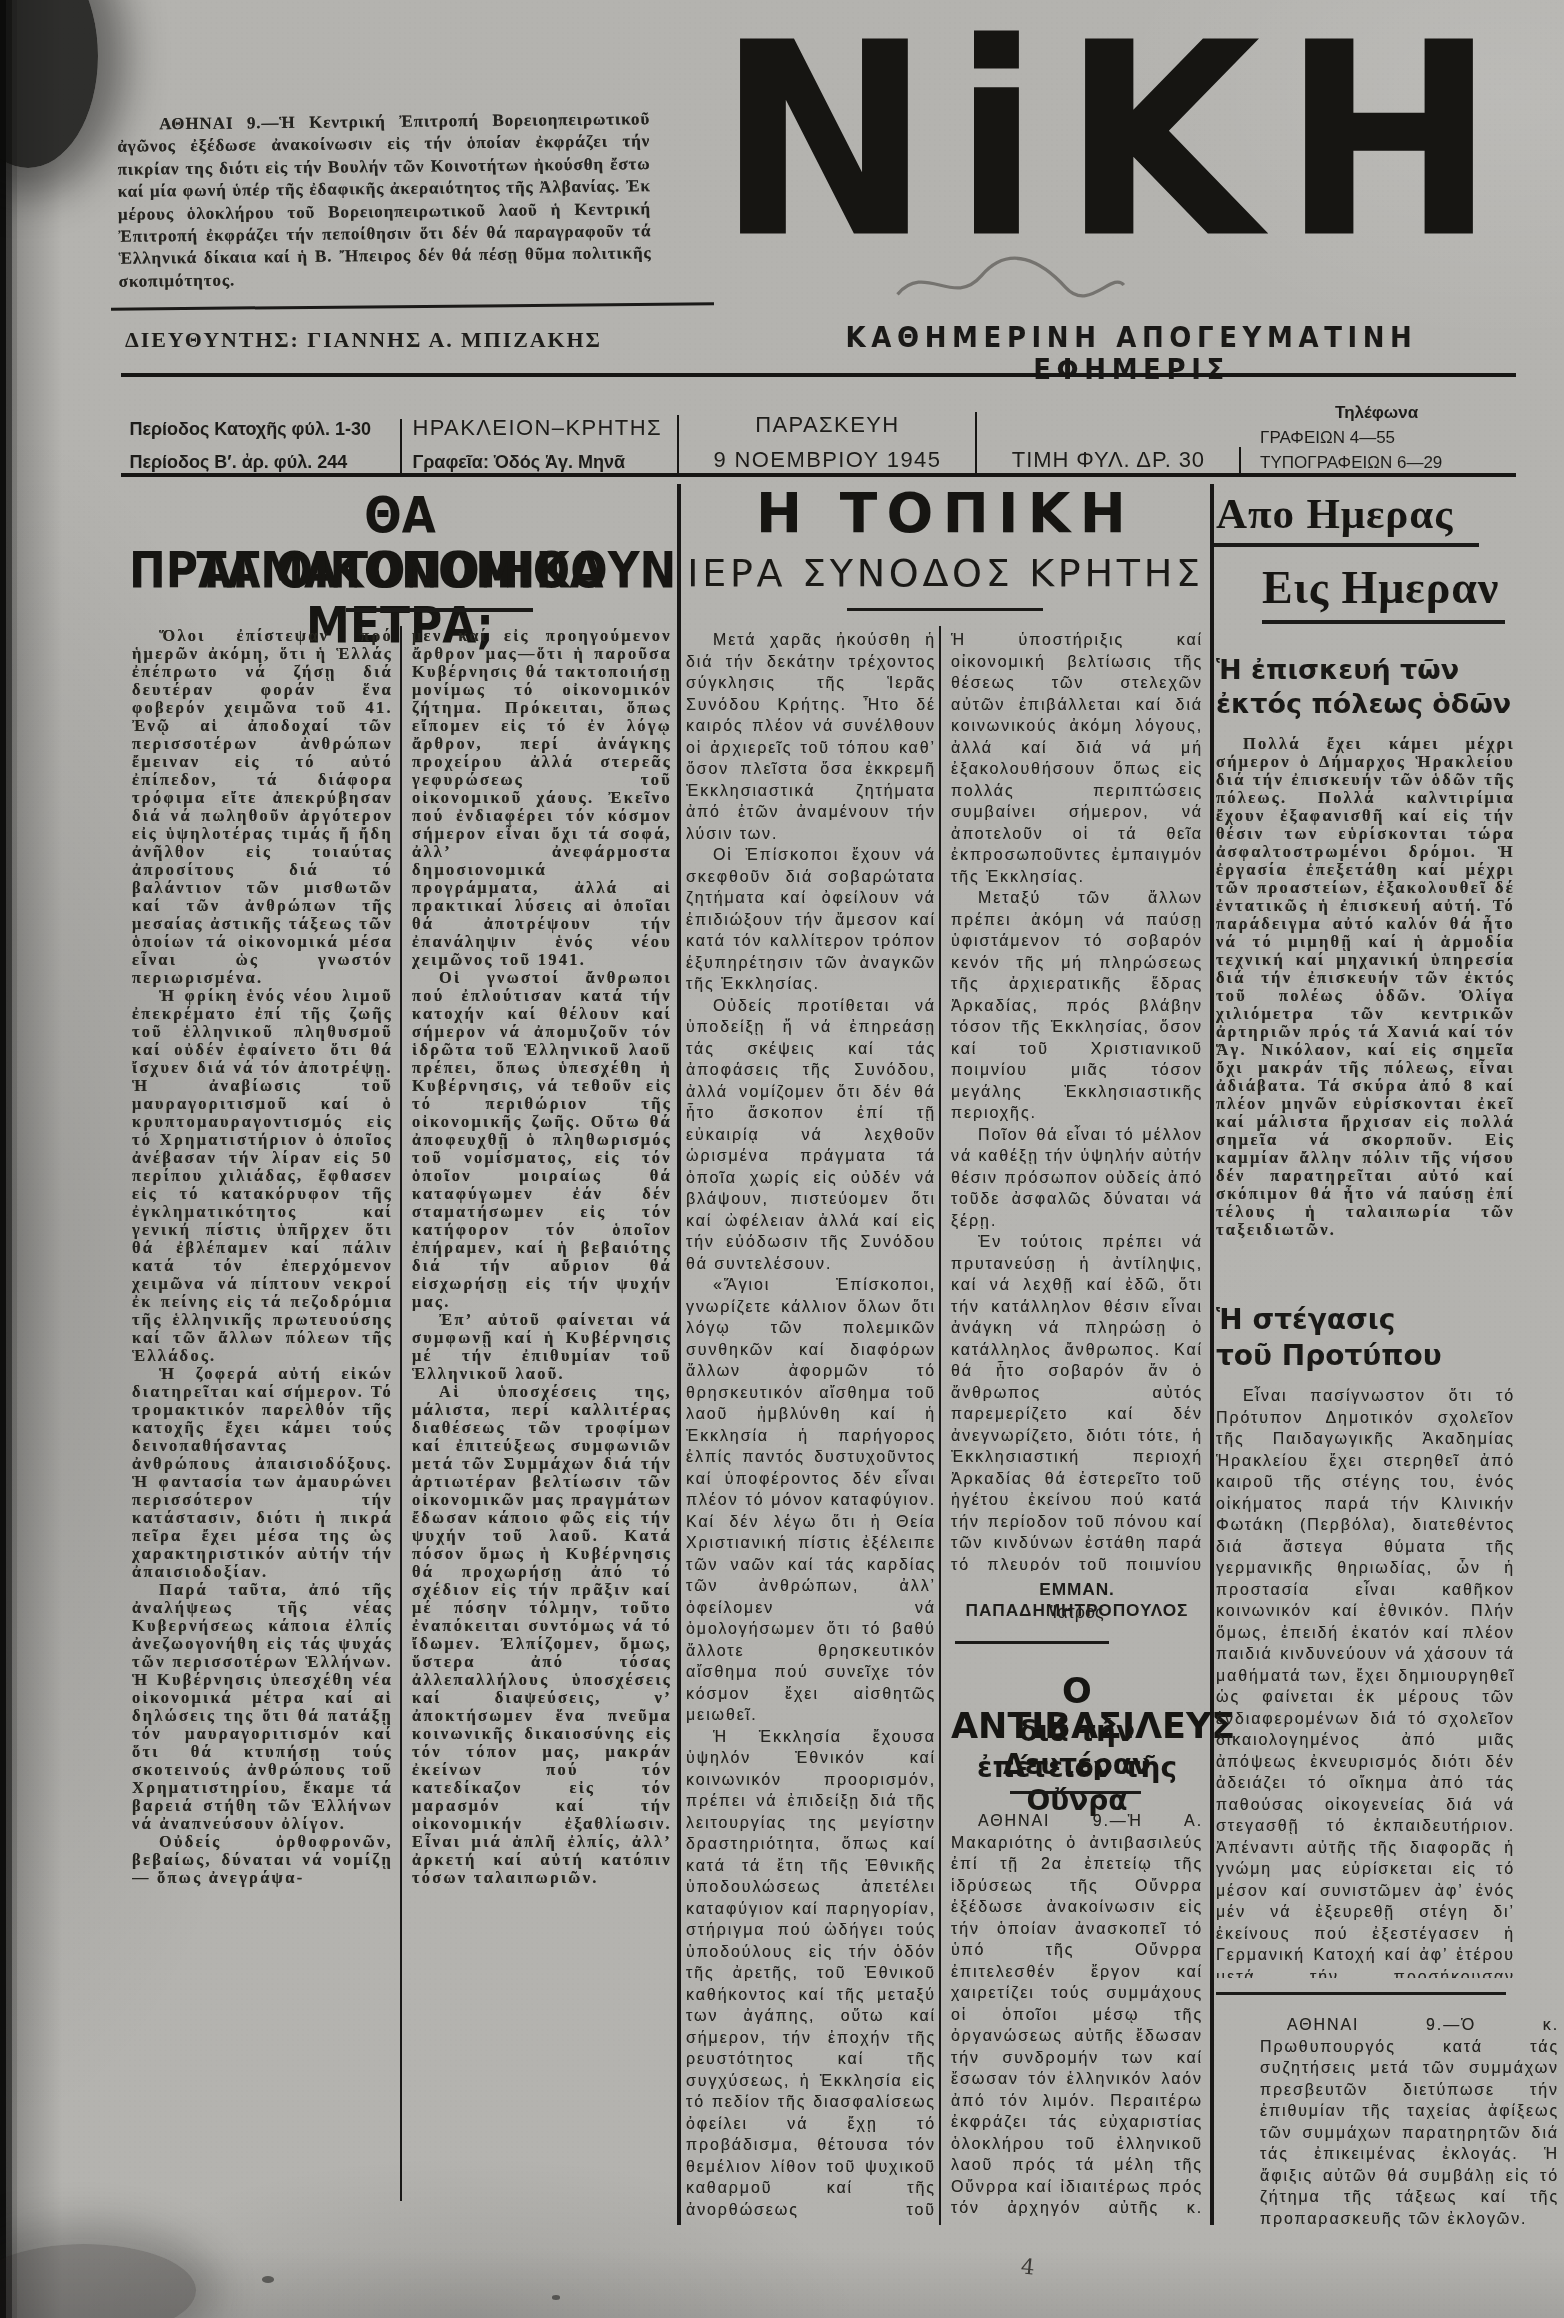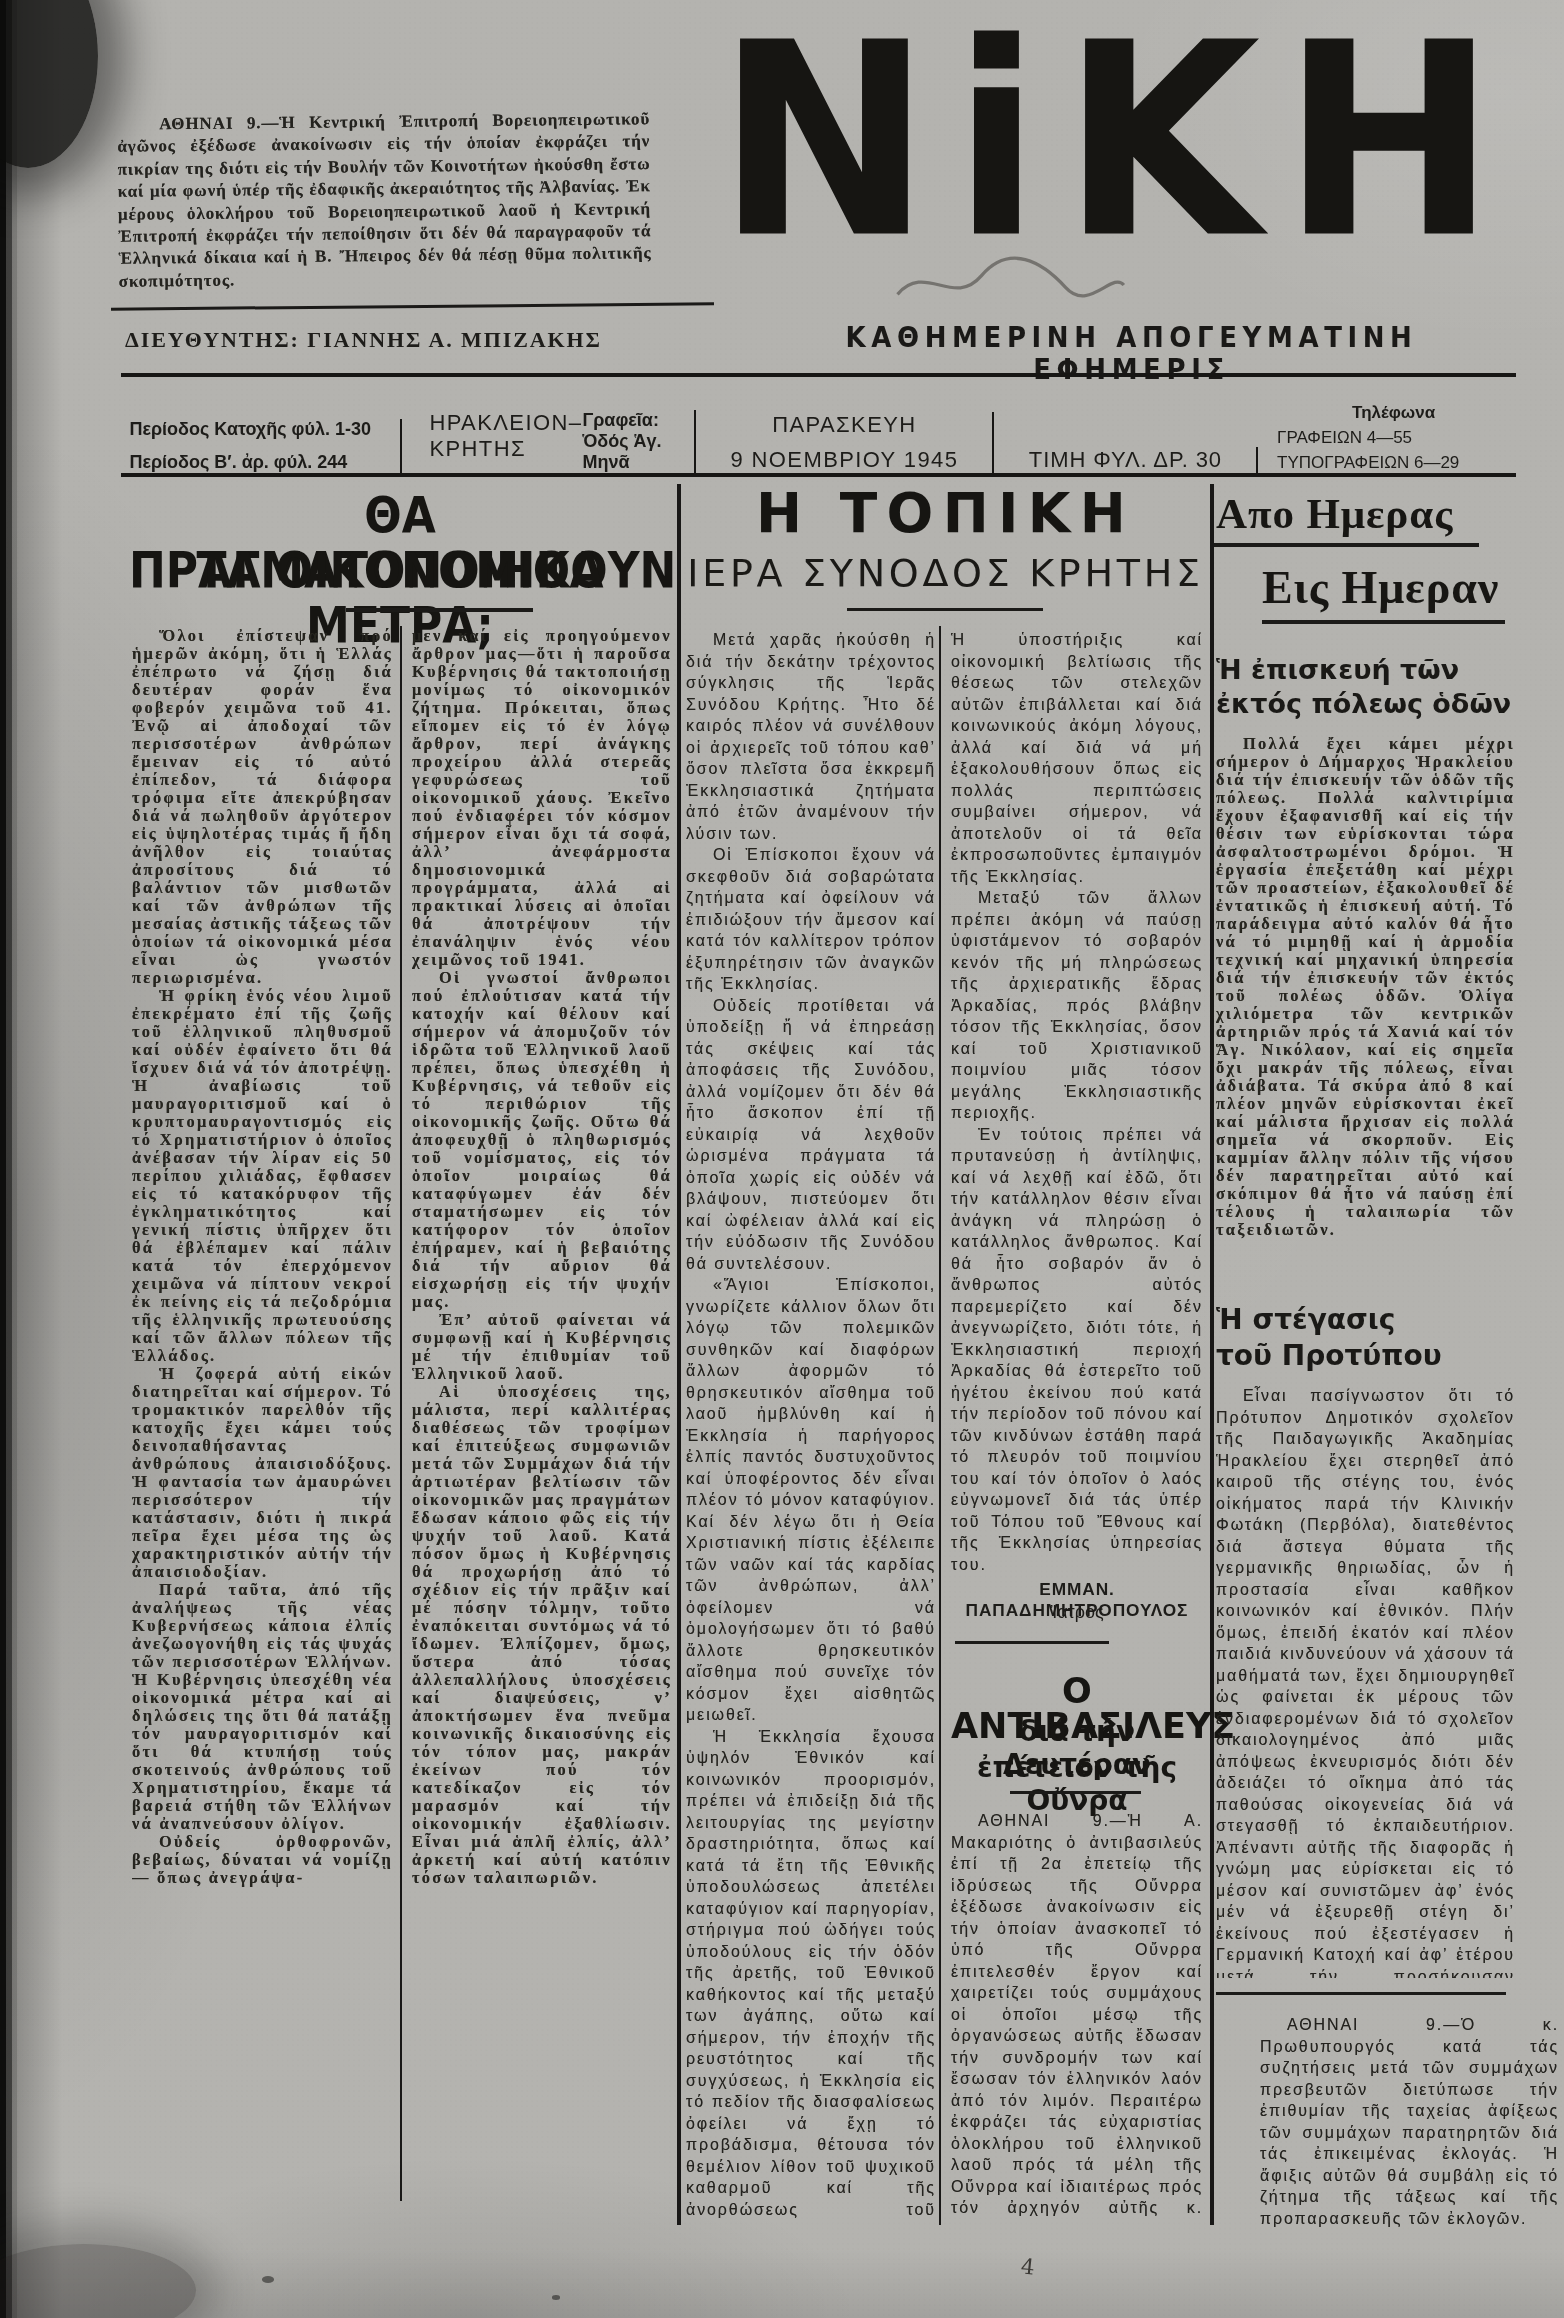--- a/index.html
+++ b/index.html
@@ -46,21 +46,21 @@
   </svg>
 
   <div class="abs" style="left:125px;top:327px;width:608px;font-family:'Liberation Serif',serif;font-weight:bold;font-size:22px;letter-spacing:1.9px;color:#1e1d1a;">ΔΙΕΥΘΥΝΤΗΣ: ΓΙΑΝΝΗΣ Α. ΜΠΙΖΑΚΗΣ</div>
   <div class="abs c" style="left:748px;top:322px;width:767px;font-family:'DejaVu Sans',sans-serif;font-weight:bold;font-size:26px;letter-spacing:5.6px;color:#1a1917;transform:scaleY(1.06);transform-origin:top center;">ΚΑΘΗΜΕΡΙΝΗ ΑΠΟΓΕΥΜΑΤΙΝΗ ΕΦΗΜΕΡΙΣ</div>
 
   <div class="abs" style="left:121px;top:373px;width:1395px;height:96px;border-top:4.7px solid #171614;border-bottom:4.7px solid #171614;display:flex;align-items:flex-end;">
     <div style="width:271px;border-right:2.8px solid #171614;display:flex;flex-direction:column;justify-content:center;padding-left:8.4px;font-family:'Liberation Sans',sans-serif;font-weight:bold;font-size:18px;color:#1d1c19;">
       <div style="margin-bottom:12px;">Περίοδος Κατοχῆς φύλ. 1-30</div>
       <div>Περίοδος Β′. ἀρ. φύλ. 244</div>
     </div>
-    <div style="width:265px;border-right:2.8px solid #171614;display:flex;flex-direction:row;justify-content:center;padding-left:27px;color:#1d1c19;">
+    <div style="width:265px;border-right:2.8px solid #171614;display:flex;flex-direction:column;justify-content:center;padding-left:10px;color:#1d1c19;">
       <div style="font-family:'Liberation Sans',sans-serif;font-size:22px;letter-spacing:1.4px;margin-bottom:11.2px;">ΗΡΑΚΛΕΙΟΝ–ΚΡΗΤΗΣ</div>
       <div style="font-family:'Liberation Sans',sans-serif;font-weight:bold;font-size:18px;">Γραφεῖα: Ὁδός Ἁγ. Μηνᾶ</div>
     </div>
     <div class="c" style="width:296px;border-right:2.8px solid #171614;display:flex;flex-direction:column;justify-content:center;font-family:'Liberation Sans',sans-serif;font-size:22px;letter-spacing:1.4px;color:#1d1c19;">
       <div style="margin-bottom:9.3px;">ΠΑΡΑΣΚΕΥΗ</div>
       <div>9 ΝΟΕΜΒΡΙΟΥ 1945</div>
     </div>
     <div class="c" style="width:262px;border-right:2.8px solid #171614;display:flex;align-items:center;justify-content:center;font-family:'Liberation Sans',sans-serif;font-size:22px;letter-spacing:0.9px;color:#1d1c19;">
       <div>ΤΙΜΗ ΦΥΛ. ΔΡ. 30</div>
     </div>
@@ -102,20 +102,21 @@
     <p class="bp">Μετά χαρᾶς ἠκούσθη ἡ διά τήν δεκάτην τρέχοντος σύγκλησις τῆς Ἱερᾶς Συνόδου Κρήτης. Ἦτο δέ καιρός πλέον νά συνέλθουν οἱ ἀρχιερεῖς τοῦ τόπου καθ’ ὅσον πλεῖστα ὅσα ἐκκρεμῆ Ἐκκλησιαστικά ζητήματα ἀπό ἐτῶν ἀναμένουν τήν λύσιν των.</p>
     <p class="bp">Οἱ Ἐπίσκοποι ἔχουν νά σκεφθοῦν διά σοβαρώτατα ζητήματα καί ὀφείλουν νά ἐπιδιώξουν τήν ἄμεσον καί κατά τόν καλλίτερον τρόπον ἐξυπηρέτησιν τῶν ἀναγκῶν τῆς Ἐκκλησίας.</p>
     <p class="bp">Οὐδείς προτίθεται νά ὑποδείξῃ ἤ νά ἐπηρεάσῃ τάς σκέψεις καί τάς ἀποφάσεις τῆς Συνόδου, ἀλλά νομίζομεν ὅτι δέν θά ἦτο ἄσκοπον ἐπί τῇ εὐκαιρίᾳ νά λεχθοῦν ὡρισμένα πράγματα τά ὁποῖα χωρίς εἰς οὐδέν νά βλάψουν, πιστεύομεν ὅτι καί ὠφέλειαν ἀλλά καί εἰς τήν εὐόδωσιν τῆς Συνόδου θά συντελέσουν.</p>
     <p class="bp">«Ἅγιοι Ἐπίσκοποι, γνωρίζετε κάλλιον ὅλων ὅτι λόγῳ τῶν πολεμικῶν συνθηκῶν καί διαφόρων ἄλλων ἀφορμῶν τό θρησκευτικόν αἴσθημα τοῦ λαοῦ ἠμβλύνθη καί ἡ Ἐκκλησία ἡ παρήγορος ἐλπίς παντός δυστυχοῦντος καί ὑποφέροντος δέν εἶναι πλέον τό μόνον καταφύγιον. Καί δέν λέγω ὅτι ἡ Θεία Χριστιανική πίστις ἐξέλειπε τῶν ναῶν καί τάς καρδίας τῶν ἀνθρώπων, ἀλλ’ ὀφείλομεν νά ὁμολογήσωμεν ὅτι τό βαθύ ἄλλοτε θρησκευτικόν αἴσθημα πού συνεῖχε τόν κόσμον ἔχει αἰσθητῶς μειωθεῖ.</p>
     <p class="bp">Ἡ Ἐκκλησία ἔχουσα ὑψηλόν Ἐθνικόν καί κοινωνικόν προορισμόν, πρέπει νά ἐπιδείξῃ διά τῆς λειτουργίας της μεγίστην δραστηριότητα, ὅπως καί κατά τά ἔτη τῆς Ἐθνικῆς ὑποδουλώσεως ἀπετέλει καταφύγιον καί παρηγορίαν, στήριγμα πού ὡδήγει τούς ὑποδούλους εἰς τήν ὁδόν τῆς ἀρετῆς, τοῦ Ἐθνικοῦ καθήκοντος καί τῆς μεταξύ των ἀγάπης, οὕτω καί σήμερον, τήν ἐποχήν τῆς ρευστότητος καί τῆς συγχύσεως, ἡ Ἐκκλησία εἰς τό πεδίον τῆς διασφαλίσεως ὀφείλει νά ἔχῃ τό προβάδισμα, θέτουσα τόν θεμέλιον λίθον τοῦ ψυχικοῦ καθαρμοῦ καί τῆς ἀνορθώσεως τοῦ ταλαιπωρηθέντος Ἔθνους.</p>
 
   </div>
   <div class="abs colbox sanscol" style="left:951px;top:629px;width:252px;height:942px;">
     <p class="bp" style="text-indent:0;">Ἡ ὑποστήριξις καί οἰκονομική βελτίωσις τῆς θέσεως τῶν στελεχῶν αὐτῶν ἐπιβάλλεται καί διά κοινωνικούς ἀκόμη λόγους, ἀλλά καί διά νά μή ἐξακολουθήσουν ὅπως εἰς πολλάς περιπτώσεις συμβαίνει σήμερον, νά ἀποτελοῦν οἱ τά θεῖα ἐκπροσωποῦντες ἐμπαιγμόν τῆς Ἐκκλησίας.</p>
     <p class="bp">Μεταξύ τῶν ἄλλων πρέπει ἀκόμη νά παύσῃ ὑφιστάμενον τό σοβαρόν κενόν τῆς μή πληρώσεως τῆς ἀρχιερατικῆς ἕδρας Ἀρκαδίας, πρός βλάβην τόσον τῆς Ἐκκλησίας, ὅσον καί τοῦ Χριστιανικοῦ ποιμνίου μιᾶς τόσον μεγάλης Ἐκκλησιαστικῆς περιοχῆς.</p>
+    <p class="bp">Ποῖον θά εἶναι τό μέλλον νά καθέξῃ τήν ὑψηλήν αὐτήν θέσιν πρόσωπον οὐδείς ἀπό τοῦδε ἀσφαλῶς δύναται νά ξέρῃ.</p>
     <p class="bp">Ἐν τούτοις πρέπει νά πρυτανεύσῃ ἡ ἀντίληψις, καί νά λεχθῇ καί ἐδῶ, ὅτι τήν κατάλληλον θέσιν εἶναι ἀνάγκη νά πληρώσῃ ὁ κατάλληλος ἄνθρωπος. Καί θά ἦτο σοβαρόν ἄν ὁ ἄνθρωπος αὐτός παρεμερίζετο καί δέν ἀνεγνωρίζετο, διότι τότε, ἡ Ἐκκλησιαστική περιοχή Ἀρκαδίας θά ἐστερεῖτο τοῦ ἡγέτου ἐκείνου πού κατά τήν περίοδον τοῦ πόνου καί τῶν κινδύνων ἐστάθη παρά τό πλευρόν τοῦ ποιμνίου του καί τόν ὁποῖον ὁ λαός εὐγνωμονεῖ διά τάς ὑπέρ τοῦ Τόπου τοῦ Ἔθνους καί τῆς Ἐκκλησίας ὑπηρεσίας του.</p>
 
   </div>
 
   <div class="abs c" style="left:951px;top:1579px;width:252px;font-family:'Liberation Sans',sans-serif;font-weight:bold;font-size:17.3px;letter-spacing:0.9px;color:#1d1c19;">ΕΜΜΑΝ. ΠΑΠΑΔΗΜΗΤΡΟΠΟΥΛΟΣ</div>
   <div class="abs c" style="left:951px;top:1602px;width:252px;font-family:'Liberation Sans',sans-serif;font-size:18px;color:#1d1c19;">Ἰατρός</div>
   <div class="abs rule" style="left:955px;top:1641px;width:154px;height:2.8px;"></div>
 
   <div class="abs c hl" style="left:951px;top:1674px;width:252px;font-size:35px;line-height:1;">Ο ΑΝΤΙΒΑΣΙΛΕΥΣ</div>
   <div class="abs c" style="left:951px;top:1715px;width:252px;font-family:'DejaVu Sans',sans-serif;font-weight:800;font-size:28px;color:#171613;">διά τήν Δευτέραν</div>

